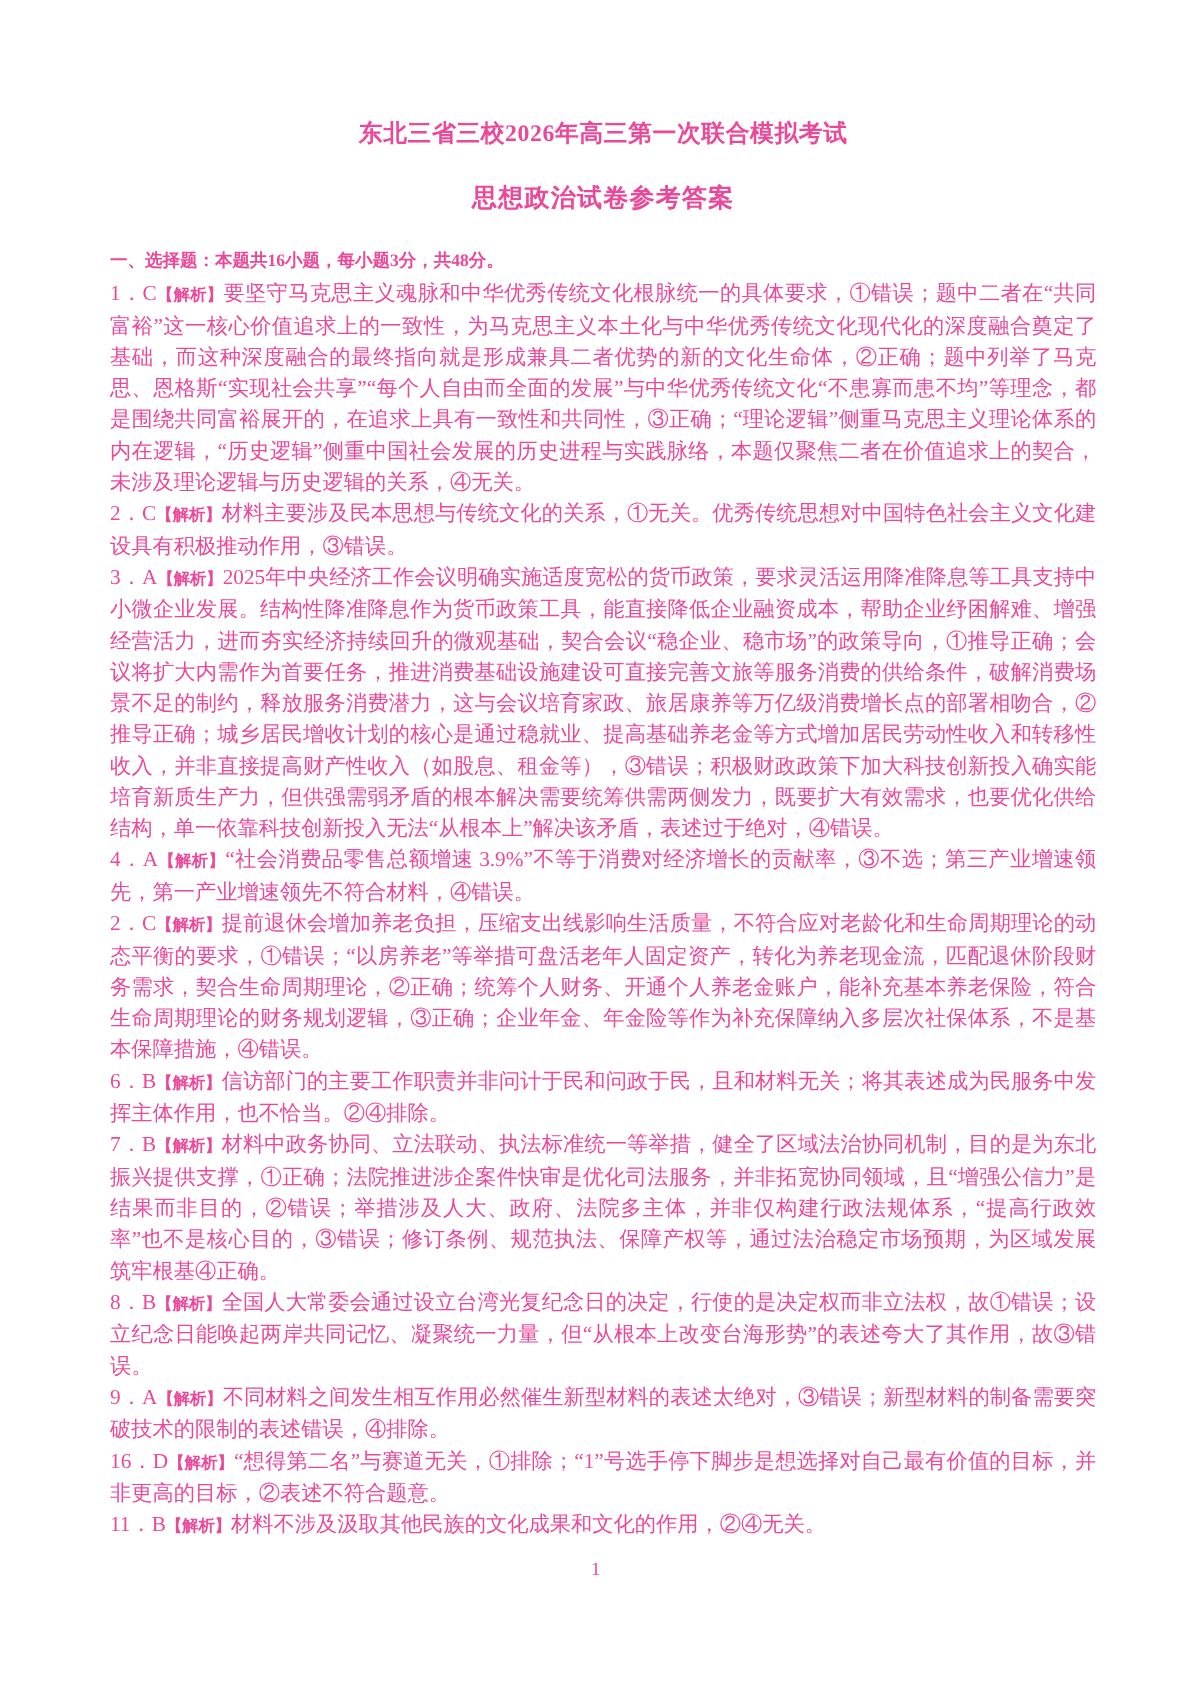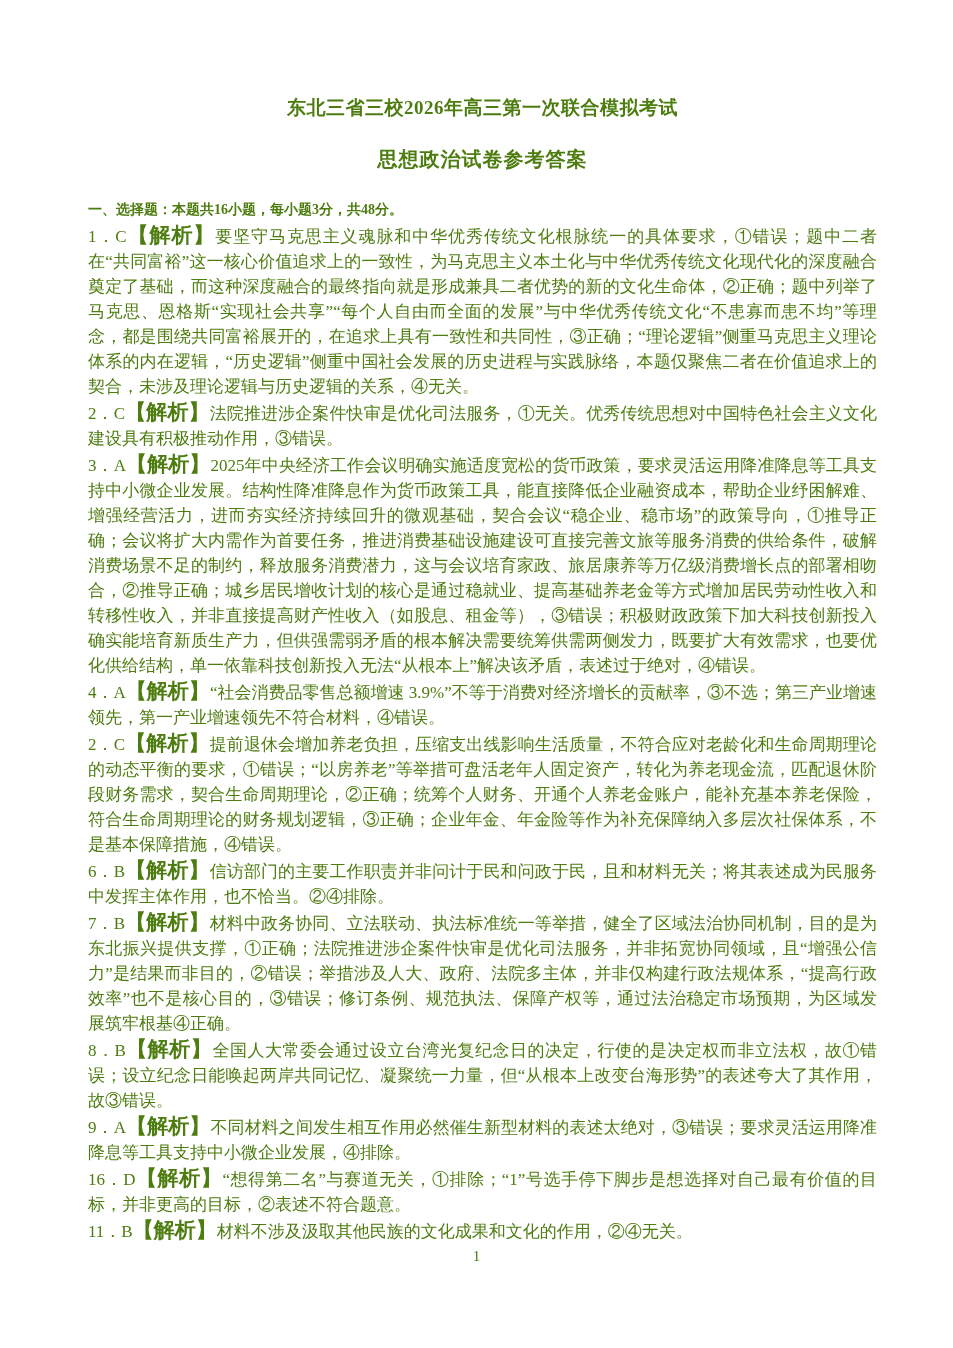--- a/index.html
+++ b/index.html
@@ -6,21 +6,21 @@
     margin: 0;
     padding: 0;
     background: #ffffff;
   }
   .page {
     position: relative;
     width: 953px;
     height: 1348px;
     margin: 0 auto;
     background: #ffffff;
-    color: #4d7c0f;
+    color: #ec4899;
     font-family: "Liberation Serif", "DejaVu Serif", serif;
     box-sizing: border-box;
     padding: 96px 76px 0 88px;
     overflow: hidden;
   }
   .doc-title {
     margin: 0;
     font-size: 19px;
     font-weight: 700;
     text-align: center;
@@ -52,46 +52,46 @@
     text-align: justify;
     text-justify: inter-ideograph;
     overflow-wrap: break-word;
   }
   .answer .head {
     font-weight: 400;
   }
   .answer .tag {
     font-weight: 700;
     font-family: "Liberation Sans", "DejaVu Sans", sans-serif;
-    font-size: 21px;
+    font-size: 13px;
   }
   .page-number {
     position: absolute;
     top: 1248px;
     left: 0;
     width: 100%;
     text-align: center;
     font-size: 15px;
     font-family: "Liberation Serif", "DejaVu Serif", serif;
   }
 </style>
 </head>
 <body>
 
 <div class="page">
   <h1 class="doc-title">东北三省三校2026年高三第一次联合模拟考试</h1>
   <h2 class="doc-subtitle">思想政治试卷参考答案</h2>
   <p class="section-heading">一、选择题：本题共16小题，每小题3分，共48分。</p>
   <div class="answers">
       <p class="answer"><span class="head">1．C</span><span class="tag">【解析】</span><span class="text">要坚守马克思主义魂脉和中华优秀传统文化根脉统一的具体要求，①错误；题中二者在“共同富裕”这一核心价值追求上的一致性，为马克思主义本土化与中华优秀传统文化现代化的深度融合奠定了基础，而这种深度融合的最终指向就是形成兼具二者优势的新的文化生命体，②正确；题中列举了马克思、恩格斯“实现社会共享”“每个人自由而全面的发展”与中华优秀传统文化“不患寡而患不均”等理念，都是围绕共同富裕展开的，在追求上具有一致性和共同性，③正确；“理论逻辑”侧重马克思主义理论体系的内在逻辑，“历史逻辑”侧重中国社会发展的历史进程与实践脉络，本题仅聚焦二者在价值追求上的契合，未涉及理论逻辑与历史逻辑的关系，④无关。</span></p>
-      <p class="answer"><span class="head">2．C</span><span class="tag">【解析】</span><span class="text">法院推进涉企案件快审是优化司法服务，①无关。优秀传统思想对中国特色社会主义文化建设具有积极推动作用，③错误。</span></p>
+      <p class="answer"><span class="head">2．C</span><span class="tag">【解析】</span><span class="text">材料主要涉及民本思想与传统文化的关系，①无关。优秀传统思想对中国特色社会主义文化建设具有积极推动作用，③错误。</span></p>
       <p class="answer"><span class="head">3．A</span><span class="tag">【解析】</span><span class="text">2025年中央经济工作会议明确实施适度宽松的货币政策，要求灵活运用降准降息等工具支持中小微企业发展。结构性降准降息作为货币政策工具，能直接降低企业融资成本，帮助企业纾困解难、增强经营活力，进而夯实经济持续回升的微观基础，契合会议“稳企业、稳市场”的政策导向，①推导正确；会议将扩大内需作为首要任务，推进消费基础设施建设可直接完善文旅等服务消费的供给条件，破解消费场景不足的制约，释放服务消费潜力，这与会议培育家政、旅居康养等万亿级消费增长点的部署相吻合，②推导正确；城乡居民增收计划的核心是通过稳就业、提高基础养老金等方式增加居民劳动性收入和转移性收入，并非直接提高财产性收入（如股息、租金等），③错误；积极财政政策下加大科技创新投入确实能培育新质生产力，但供强需弱矛盾的根本解决需要统筹供需两侧发力，既要扩大有效需求，也要优化供给结构，单一依靠科技创新投入无法“从根本上”解决该矛盾，表述过于绝对，④错误。</span></p>
       <p class="answer"><span class="head">4．A</span><span class="tag">【解析】</span><span class="text">“社会消费品零售总额增速 3.9%”不等于消费对经济增长的贡献率，③不选；第三产业增速领先，第一产业增速领先不符合材料，④错误。</span></p>
       <p class="answer"><span class="head">2．C</span><span class="tag">【解析】</span><span class="text">提前退休会增加养老负担，压缩支出线影响生活质量，不符合应对老龄化和生命周期理论的动态平衡的要求，①错误；“以房养老”等举措可盘活老年人固定资产，转化为养老现金流，匹配退休阶段财务需求，契合生命周期理论，②正确；统筹个人财务、开通个人养老金账户，能补充基本养老保险，符合生命周期理论的财务规划逻辑，③正确；企业年金、年金险等作为补充保障纳入多层次社保体系，不是基本保障措施，④错误。</span></p>
       <p class="answer"><span class="head">6．B</span><span class="tag">【解析】</span><span class="text">信访部门的主要工作职责并非问计于民和问政于民，且和材料无关；将其表述成为民服务中发挥主体作用，也不恰当。②④排除。</span></p>
       <p class="answer"><span class="head">7．B</span><span class="tag">【解析】</span><span class="text">材料中政务协同、立法联动、执法标准统一等举措，健全了区域法治协同机制，目的是为东北振兴提供支撑，①正确；法院推进涉企案件快审是优化司法服务，并非拓宽协同领域，且“增强公信力”是结果而非目的，②错误；举措涉及人大、政府、法院多主体，并非仅构建行政法规体系，“提高行政效率”也不是核心目的，③错误；修订条例、规范执法、保障产权等，通过法治稳定市场预期，为区域发展筑牢根基④正确。</span></p>
       <p class="answer"><span class="head">8．B</span><span class="tag">【解析】</span><span class="text">全国人大常委会通过设立台湾光复纪念日的决定，行使的是决定权而非立法权，故①错误；设立纪念日能唤起两岸共同记忆、凝聚统一力量，但“从根本上改变台海形势”的表述夸大了其作用，故③错误。</span></p>
-      <p class="answer"><span class="head">9．A</span><span class="tag">【解析】</span><span class="text">不同材料之间发生相互作用必然催生新型材料的表述太绝对，③错误；要求灵活运用降准降息等工具支持中小微企业发展，④排除。</span></p>
+      <p class="answer"><span class="head">9．A</span><span class="tag">【解析】</span><span class="text">不同材料之间发生相互作用必然催生新型材料的表述太绝对，③错误；新型材料的制备需要突破技术的限制的表述错误，④排除。</span></p>
       <p class="answer"><span class="head">16．D</span><span class="tag">【解析】</span><span class="text">“想得第二名”与赛道无关，①排除；“1”号选手停下脚步是想选择对自己最有价值的目标，并非更高的目标，②表述不符合题意。</span></p>
       <p class="answer"><span class="head">11．B</span><span class="tag">【解析】</span><span class="text">材料不涉及汲取其他民族的文化成果和文化的作用，②④无关。</span></p>
     </div>
   <div class="page-number">1</div>
 </div>
 
 </body></html>

